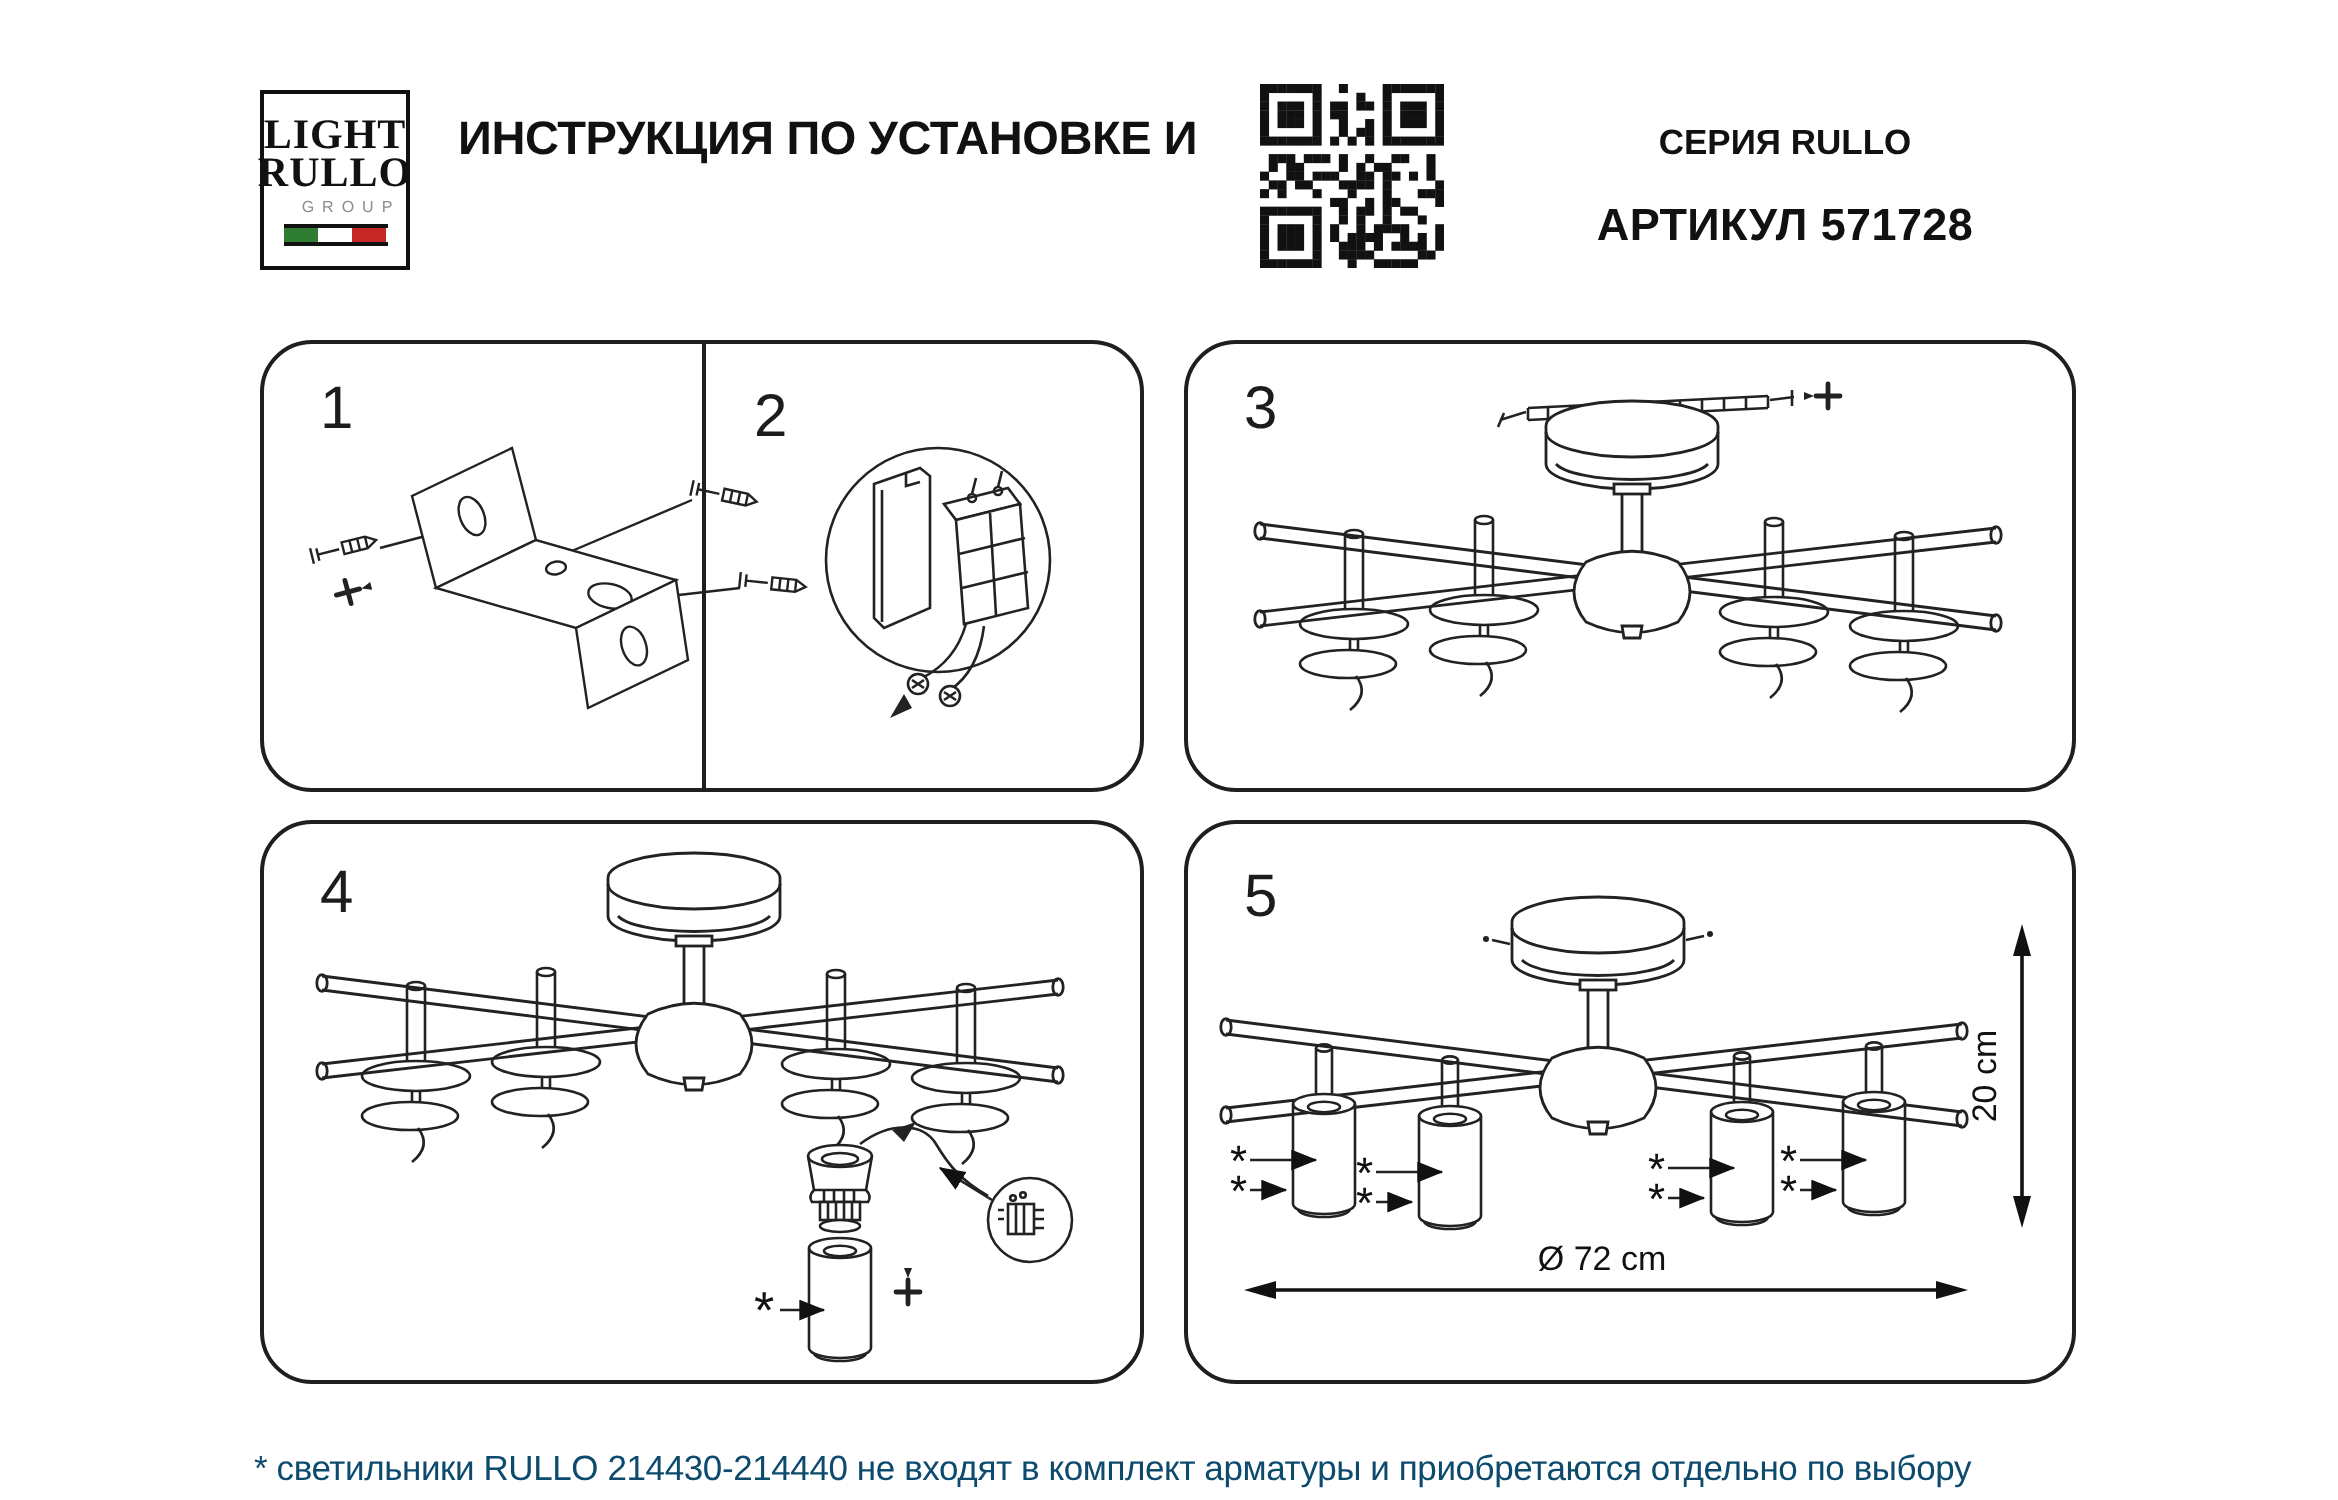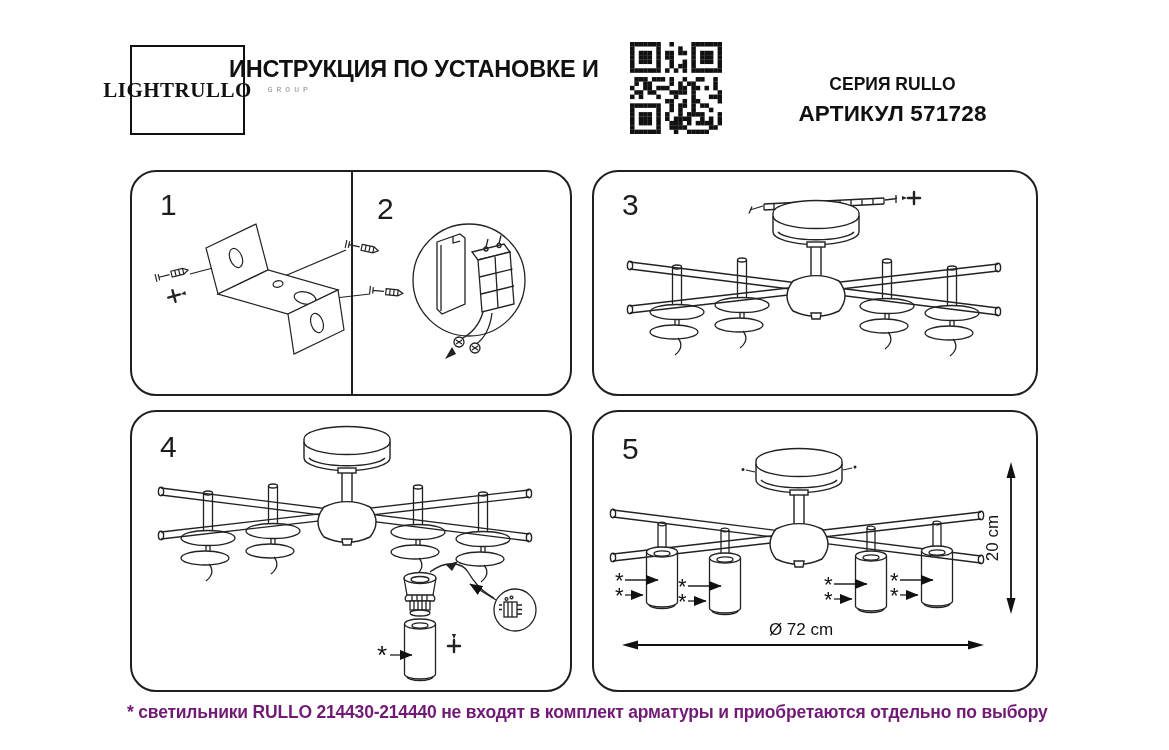--- a/index.html
+++ b/index.html
@@ -1,44 +1,44 @@
 <!DOCTYPE html>
 <html><head>
 <meta charset="utf-8">
 <style>
   html,body{margin:0;padding:0;background:#fff;}
   body{width:1169px;height:750px;position:relative;font-family:"Liberation Sans",sans-serif;color:#111;overflow:hidden;}
   .page{position:absolute;inset:0;background:#fff;}
 
   
   .logo-box{position:absolute;left:130px;top:45px;width:71px;height:86px;border:2px solid #111;
-            display:flex;flex-direction:row;align-items:center;justify-content:center;background:#fff;padding-left:40px;}
+            display:flex;flex-direction:column;align-items:center;justify-content:center;background:#fff;}
   .logo-word{font-family:"Liberation Serif",serif;font-weight:700;font-size:21px;line-height:19px;letter-spacing:.5px;color:#111;}
-  .logo-group{font-size:8px;letter-spacing:4px;color:#8c8c8c;margin:3px 0 4px 16px;font-family:Liberation Mono, monospace;}
+  .logo-group{font-size:8px;letter-spacing:4px;color:#8c8c8c;margin:3px 0 4px 16px;}
   .logo-flag{width:52px;height:7px;border-top:2px solid #111;border-bottom:2px solid #111;display:flex;}
   .logo-flag span{flex:1;}
 
   .title{position:absolute;left:229px;top:56px;font-size:23.5px;font-weight:700;line-height:27px;letter-spacing:-.2px;}
   .qr{position:absolute;left:630px;top:42px;width:92px;height:92px;}
   .series-block{position:absolute;left:775px;top:61px;width:235px;text-align:center;}
-  .series{font-size:17.5px;font-weight:700;letter-spacing:0;margin-top:13px;}
-  .article{font-size:22.5px;font-weight:700;margin-top:6px;letter-spacing:.2px;}
+  .series{font-size:17.5px;font-weight:700;letter-spacing:0;}
+  .article{font-size:22.5px;font-weight:700;margin-top:18px;letter-spacing:.2px;}
 
   
   .panel{position:absolute;border:2px solid #1f1f1f;border-radius:26px;background:#fff;}
   #panelA{left:130px;top:170px;width:438px;height:222px;}
   #panelB{left:592px;top:170px;width:442px;height:222px;}
   #panelC{left:130px;top:410px;width:438px;height:278px;}
   #panelD{left:592px;top:410px;width:442px;height:278px;}
   .divider{position:absolute;left:50%;top:0;bottom:0;width:2px;background:#1f1f1f;}
   .step-num{position:absolute;font-size:30px;color:#1c1c1c;}
   .panel svg.draw{position:absolute;left:0;top:0;}
   svg text{font-family:"Liberation Sans",sans-serif;fill:#111;stroke:none;}
 
-  .footnote{position:absolute;left:127px;top:702px;font-size:17.5px;letter-spacing:-.2px;color:#701a75;font-weight:bold;}
+  .footnote{position:absolute;left:127px;top:724px;font-size:17.5px;letter-spacing:-.2px;color:#0c4a6e;}
 </style>
 </head>
 <body>
 
 <div class="page">
 
   <svg width="0" height="0" style="position:absolute" aria-hidden="true">
     <defs>
       <marker id="mA" markerWidth="11" markerHeight="9" refX="9.5" refY="4" orient="auto">
         <path d="M0,0 L10,4 L0,8 z" fill="#111"></path>

